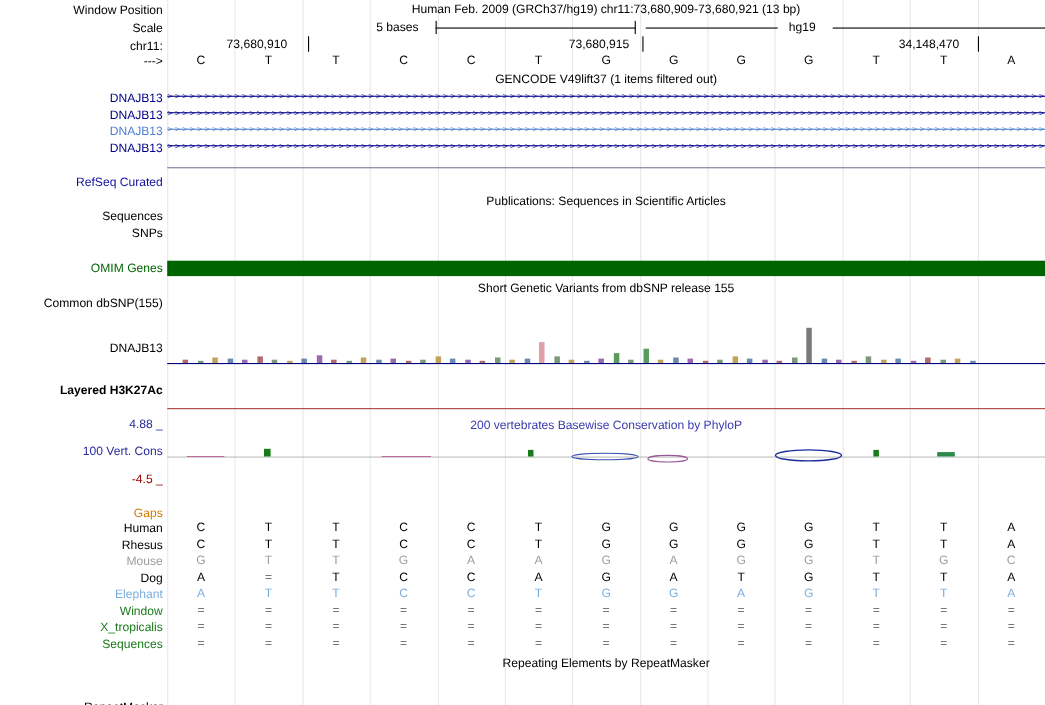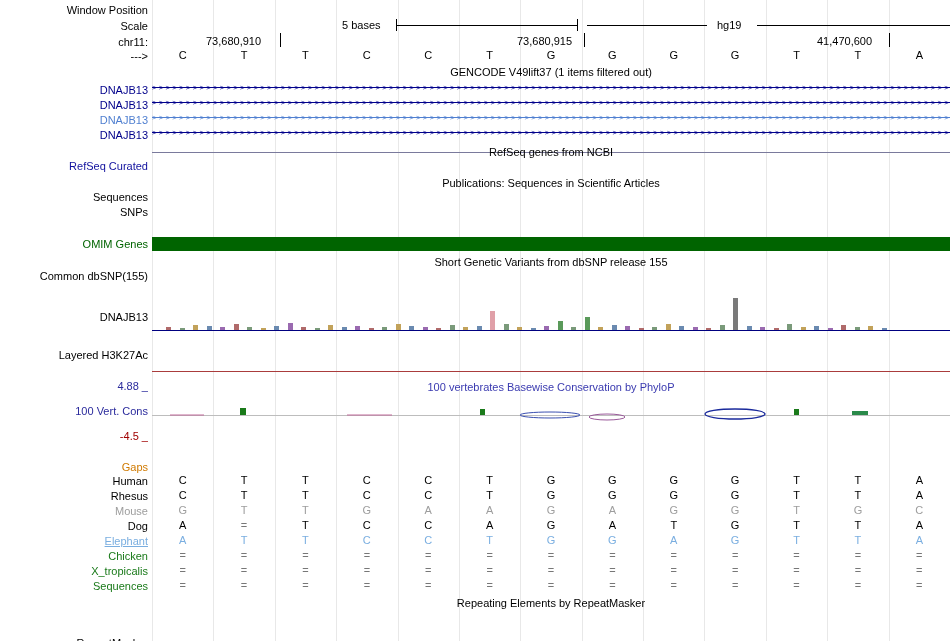--- a/index.html
+++ b/index.html
@@ -76,34 +76,34 @@
     <div class="lbl blue" style="top:114px;color:#4f7fd0;">DNAJB13</div>
     <div class="lbl dkblue" style="top:129px;">DNAJB13</div>
 
     <div class="lbl navy" style="top:160px;">RefSeq Curated</div>
     <div class="lbl" style="top:191px;">Sequences</div>
     <div class="lbl" style="top:206px;">SNPs</div>
 
     <div class="lbl green" style="top:238px;">OMIM Genes</div>
     <div class="lbl" style="top:270px;">Common dbSNP(155)</div>
     <div class="lbl" style="top:311px;">DNAJB13</div>
-    <div class="lbl" style="top:349px;">Layered H3K27Ac</div>
+    <div class="lbl" style="top:349px;font-weight:bold;">Layered H3K27Ac</div>
 
     <div class="lbl blue" style="top:380px;">4.88 _</div>
     <div class="lbl blue" style="top:405px;">100 Vert. Cons</div>
     <div class="lbl red" style="top:430px;">-4.5 _</div>
 
     <div class="lbl orange" style="top:461px;">Gaps</div>
 
     <div class="lbl c-black" style="top:475px;">Human</div>
     <div class="lbl c-black" style="top:490px;">Rhesus</div>
     <div class="lbl c-grey" style="top:505px;">Mouse</div>
     <div class="lbl c-black" style="top:520px;">Dog</div>
-    <div class="lbl c-ltblue" style="top:535px;text-decoration:underline;">Elephant</div>
-    <div class="lbl c-green" style="top:550px;">Chicken</div>
+    <div class="lbl c-ltblue" style="top:535px;">Elephant</div>
+    <div class="lbl c-green" style="top:550px;">Window</div>
     <div class="lbl c-green" style="top:565px;">X_tropicalis</div>
     <div class="lbl c-green" style="top:580px;">Sequences</div>
 
     <div class="lbl" style="top:637px;">RepeatMasker</div>
   </div>
 
   <div class="track-area">
     <div class="grid" id="gridHost">
         <div class="gridline" style="left: 0px;"></div>
         <div class="gridline" style="left: 61px;"></div>
@@ -113,37 +113,38 @@
         <div class="gridline" style="left: 307px;"></div>
         <div class="gridline" style="left: 368px;"></div>
         <div class="gridline" style="left: 430px;"></div>
         <div class="gridline" style="left: 491px;"></div>
         <div class="gridline" style="left: 552px;"></div>
         <div class="gridline" style="left: 614px;"></div>
         <div class="gridline" style="left: 675px;"></div>
         <div class="gridline" style="left: 737px;"></div>
       </div>
 
+    <div class="center-text" style="top:3px;">Human Feb. 2009 (GRCh37/hg19)   chr11:73,680,909-73,680,921 (13 bp)</div>
 
     <div>
       <div class="ticklabel" style="top:19px;left:190px;">5 bases</div>
       <div class="rule" style="top:25px;left:244px;width:182px;"></div>
       <div style="position:absolute;top:19px;left:244px;width:1px;height:12px;background:#000;"></div>
       <div style="position:absolute;top:19px;left:425px;width:1px;height:12px;background:#000;"></div>
       <div class="ticklabel" style="top:19px;left:565px;">hg19</div>
       <div class="rule" style="top:25px;left:435px;width:120px;"></div>
       <div class="rule" style="top:25px;left:605px;width:193px;"></div>
     </div>
 
     <div>
       <div class="ticklabel" style="top:35px;left:54px;">73,680,910</div>
       <div style="position:absolute;top:33px;left:128px;width:1px;height:14px;background:#000;"></div>
       <div class="ticklabel" style="top:35px;left:365px;">73,680,915</div>
       <div style="position:absolute;top:33px;left:432px;width:1px;height:14px;background:#000;"></div>
-      <div class="ticklabel" style="top:35px;left:665px;">41,470,600</div>
+      <div class="ticklabel" style="top:35px;left:665px;">34,148,470</div>
       <div style="position:absolute;top:33px;left:737px;width:1px;height:14px;background:#000;"></div>
     </div>
 
     <div class="bases" style="top:49px;" id="rulerBases">
         <div class="base" style="left: 20.6923px;">C</div>
         <div class="base" style="left: 82.0769px;">T</div>
         <div class="base" style="left: 143.462px;">T</div>
         <div class="base" style="left: 204.846px;">C</div>
         <div class="base" style="left: 266.231px;">C</div>
         <div class="base" style="left: 327.615px;">T</div>
@@ -169,21 +170,20 @@
     <div class="generow" style="top:113px;">
       <div class="geneline lt"></div>
         <div class="arrows lt" id="ar3">&gt;&gt;&gt;&gt;&gt;&gt;&gt;&gt;&gt;&gt;&gt;&gt;&gt;&gt;&gt;&gt;&gt;&gt;&gt;&gt;&gt;&gt;&gt;&gt;&gt;&gt;&gt;&gt;&gt;&gt;&gt;&gt;&gt;&gt;&gt;&gt;&gt;&gt;&gt;&gt;&gt;&gt;&gt;&gt;&gt;&gt;&gt;&gt;&gt;&gt;&gt;&gt;&gt;&gt;&gt;&gt;&gt;&gt;&gt;&gt;&gt;&gt;&gt;&gt;&gt;&gt;&gt;&gt;&gt;&gt;&gt;&gt;&gt;&gt;&gt;&gt;&gt;&gt;&gt;&gt;&gt;&gt;&gt;&gt;&gt;&gt;&gt;&gt;&gt;&gt;&gt;&gt;&gt;&gt;&gt;&gt;&gt;&gt;&gt;&gt;&gt;&gt;&gt;&gt;&gt;&gt;&gt;&gt;&gt;&gt;&gt;&gt;&gt;&gt;&gt;&gt;&gt;&gt;&gt;&gt;&gt;&gt;&gt;&gt;&gt;&gt;&gt;&gt;&gt;&gt;&gt;&gt;&gt;&gt;&gt;&gt;&gt;&gt;&gt;&gt;&gt;&gt;&gt;&gt;&gt;&gt;&gt;&gt;&gt;&gt;&gt;&gt;&gt;&gt;&gt;&gt;&gt;&gt;&gt;&gt;</div>
     </div>
     <div class="generow" style="top:128px;">
       <div class="geneline"></div>
         <div class="arrows" id="ar4">&gt;&gt;&gt;&gt;&gt;&gt;&gt;&gt;&gt;&gt;&gt;&gt;&gt;&gt;&gt;&gt;&gt;&gt;&gt;&gt;&gt;&gt;&gt;&gt;&gt;&gt;&gt;&gt;&gt;&gt;&gt;&gt;&gt;&gt;&gt;&gt;&gt;&gt;&gt;&gt;&gt;&gt;&gt;&gt;&gt;&gt;&gt;&gt;&gt;&gt;&gt;&gt;&gt;&gt;&gt;&gt;&gt;&gt;&gt;&gt;&gt;&gt;&gt;&gt;&gt;&gt;&gt;&gt;&gt;&gt;&gt;&gt;&gt;&gt;&gt;&gt;&gt;&gt;&gt;&gt;&gt;&gt;&gt;&gt;&gt;&gt;&gt;&gt;&gt;&gt;&gt;&gt;&gt;&gt;&gt;&gt;&gt;&gt;&gt;&gt;&gt;&gt;&gt;&gt;&gt;&gt;&gt;&gt;&gt;&gt;&gt;&gt;&gt;&gt;&gt;&gt;&gt;&gt;&gt;&gt;&gt;&gt;&gt;&gt;&gt;&gt;&gt;&gt;&gt;&gt;&gt;&gt;&gt;&gt;&gt;&gt;&gt;&gt;&gt;&gt;&gt;&gt;&gt;&gt;&gt;&gt;&gt;&gt;&gt;&gt;&gt;&gt;&gt;&gt;&gt;&gt;&gt;&gt;&gt;&gt;</div>
     </div>
 
     <div class="hr" style="top:152px;"></div>
-    <div class="center-text t-black" style="top:146px;">RefSeq genes from NCBI</div>
 
     <div class="center-text t-black" style="top:177px;">Publications: Sequences in Scientific Articles</div>
 
     <div class="omim-bar" style="top:237px;"></div>
 
     <div class="center-text t-black" style="top:256px;">Short Genetic Variants from dbSNP release 155</div>
 
     <div class="gtex" style="top:297px;">
       <div id="gtexBars" style="position:absolute;left:14px;bottom:1px;height:33px;width:780px;">
           <div class="gbar" style="left: 0px; height: 3px; background: rgb(176, 106, 106);"></div>
@@ -239,21 +239,21 @@
           <div class="gbar" style="left: 675px; height: 5px; background: rgb(176, 106, 106);"></div>
           <div class="gbar" style="left: 688.5px; height: 3px; background: rgb(122, 154, 122);"></div>
           <div class="gbar" style="left: 702px; height: 4px; background: rgb(194, 162, 90);"></div>
           <div class="gbar" style="left: 715.5px; height: 2px; background: rgb(106, 138, 176);"></div>
         </div>
       <div class="gtex-base"></div>
     </div>
 
     <div class="h3k-rule" style="top:371px;"></div>
 
-    <div class="center-text t-blue" style="top:381px;">100 vertebrates Basewise Conservation by PhyloP</div>
+    <div class="center-text t-blue" style="top:381px;">200 vertebrates Basewise Conservation by PhyloP</div>
     <div class="cons" style="top:390px;">
       <div class="cons-mid"></div>
       <svg width="798" height="50" style="position:absolute;left:0;top:0;">
         <path d="M18,25 L52,25" stroke="#c06a9a" stroke-width="1" fill="none"></path>
         <rect x="88" y="18" width="6" height="7" fill="#1a7a1a"></rect>
         <path d="M195,25 L240,25" stroke="#c06a9a" stroke-width="1" fill="none"></path>
         <rect x="328" y="19" width="5" height="6" fill="#1a7a1a"></rect>
         <ellipse cx="398" cy="25" rx="30" ry="3" stroke="#3a4fb0" fill="none"></ellipse>
         <ellipse cx="455" cy="27" rx="18" ry="3" stroke="#9a5a9a" fill="none"></ellipse>
         <ellipse cx="583" cy="24" rx="30" ry="5" stroke="#1a2a9c" fill="none" stroke-width="1.3"></ellipse>

